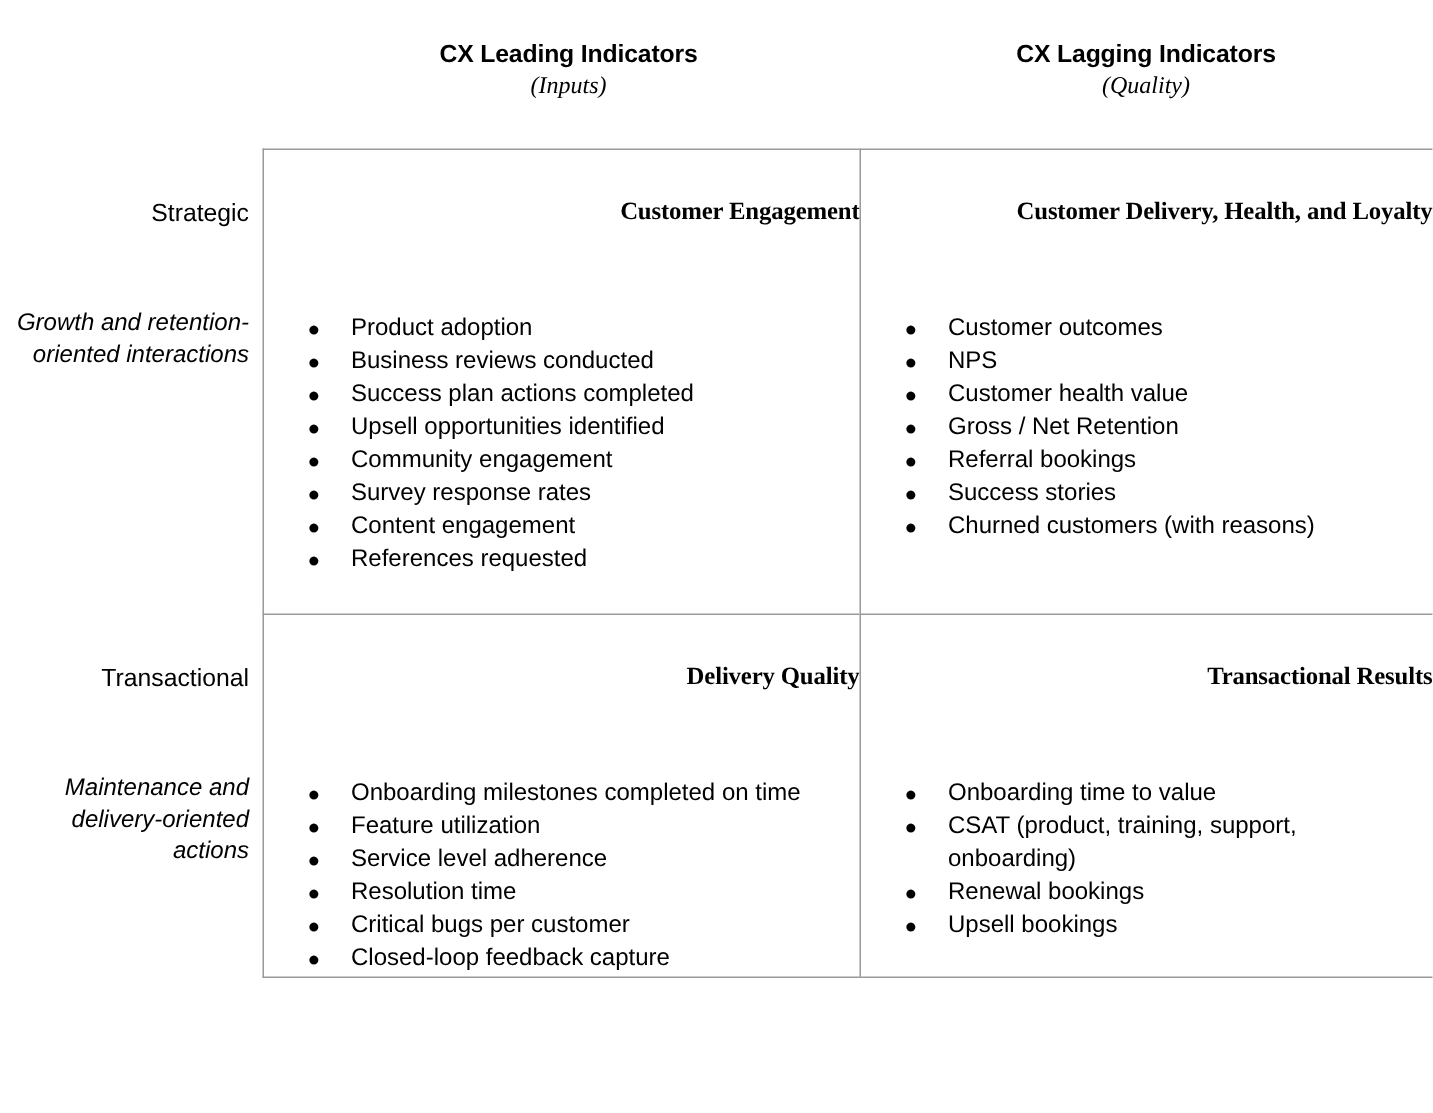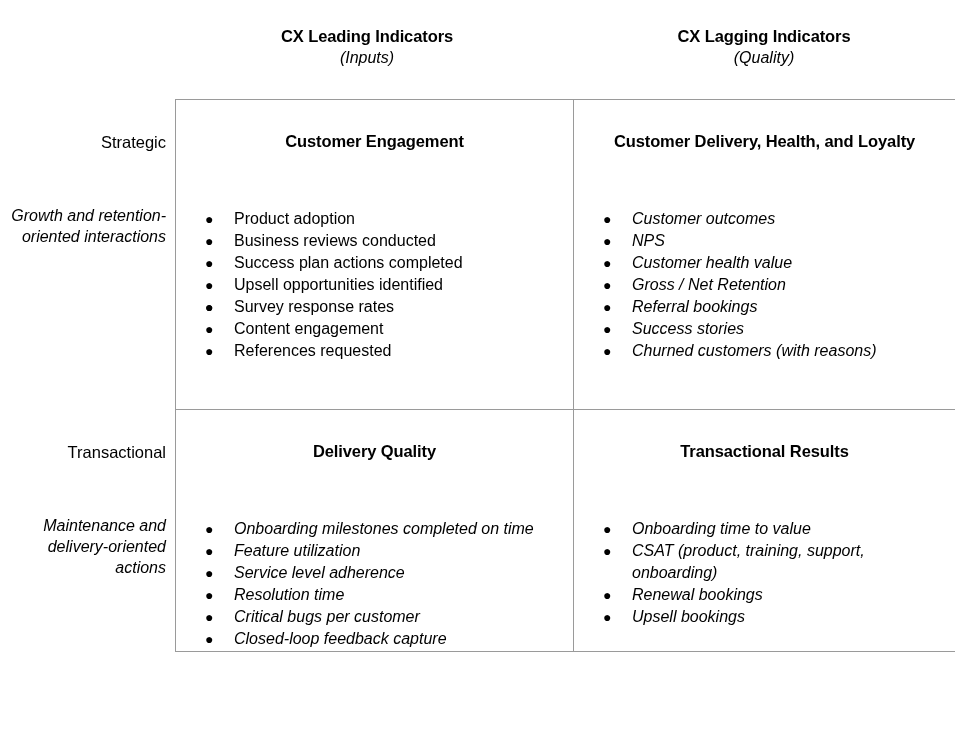--- a/index.html
+++ b/index.html
@@ -22,32 +22,33 @@
     left: 0;
     top: 0;
     width: 955px;
     height: 99px;
   }
   .col-header {
     position: absolute;
     top: 25px;
     text-align: center;
   }
-  .col-header.leading { left: 168px; width: 398px; }
+  .col-header.leading { left: 180px; width: 398px; }
   .col-header.lagging { left: 573px; width: 382px; }
   .col-header-title {
     font-size: 16.5px;
     font-weight: bold;
     line-height: 22px;
     letter-spacing: -0.1px;
   }
   .col-header-sub {
     font-size: 16px;
     font-style: italic;
     line-height: 22px;
+    font-family: Liberation Serif, serif;
   }
 
   
   .matrix {
     position: absolute;
     left: 0;
     top: 99px;
     width: 955px;
     height: 640px;
   }
@@ -100,25 +101,26 @@
   }
   .cell.col-leading { width: 398px; flex: 0 0 398px; }
   .cell.col-lagging { width: 382px; flex: 0 0 382px; }
   .matrix-row.row-transactional .cell { border-bottom: 1px solid #9a9a9a; }
 
   .cell-title {
     position: absolute;
     left: 0;
     right: 0;
     top: 30px;
-    text-align: center;
+    text-align: right;
     font-size: 16.5px;
     font-weight: bold;
     line-height: 22px;
     letter-spacing: -0.1px;
+    font-family: Liberation Serif, serif;
   }
 
   .bullet-list {
     position: absolute;
     top: 108px;
     left: 0;
     right: 0;
     margin: 0;
     padding: 0;
     list-style: none;
@@ -131,21 +133,21 @@
     padding-right: 16px;
   }
   .bullet-item .dot {
     position: absolute;
     left: 29px;
     top: 0;
     line-height: 22px;
     font-size: 14px;
   }
   .bullet-item .txt { display: inline; }
-  .bullet-list.italic .bullet-item .txt { font-style: italic; }
+  .bullet-list.italic .bullet-item .txt { }
   .cell.col-lagging .bullet-item { padding-left: 58px; }
 </style>
 </head>
 <body>
 
 <div class="col-headers">
   <div class="col-header leading">
     <div class="col-header-title">CX Leading Indicators</div>
     <div class="col-header-sub">(Inputs)</div>
   </div>
@@ -163,21 +165,21 @@
       <div class="row-stub-desc">Growth and retention-oriented interactions</div>
     </div>
 
     <div class="cell col-leading">
       <div class="cell-title">Customer Engagement</div>
       <ul class="bullet-list">
           <li class="bullet-item"><span class="dot">●</span><span class="txt">Product adoption</span></li>
           <li class="bullet-item"><span class="dot">●</span><span class="txt">Business reviews conducted</span></li>
           <li class="bullet-item"><span class="dot">●</span><span class="txt">Success plan actions completed</span></li>
           <li class="bullet-item"><span class="dot">●</span><span class="txt">Upsell opportunities identified</span></li>
-          <li class="bullet-item"><span class="dot">●</span></li>
+          <li class="bullet-item"><span class="dot">●</span><span class="txt">Community engagement</span></li>
           <li class="bullet-item"><span class="dot">●</span><span class="txt">Survey response rates</span></li>
           <li class="bullet-item"><span class="dot">●</span><span class="txt">Content engagement</span></li>
           <li class="bullet-item"><span class="dot">●</span><span class="txt">References requested</span></li>
         </ul>
     </div>
 
     <div class="cell col-lagging">
       <div class="cell-title">Customer Delivery, Health, and Loyalty</div>
       <ul class="bullet-list italic">
           <li class="bullet-item"><span class="dot">●</span><span class="txt">Customer outcomes</span></li>

